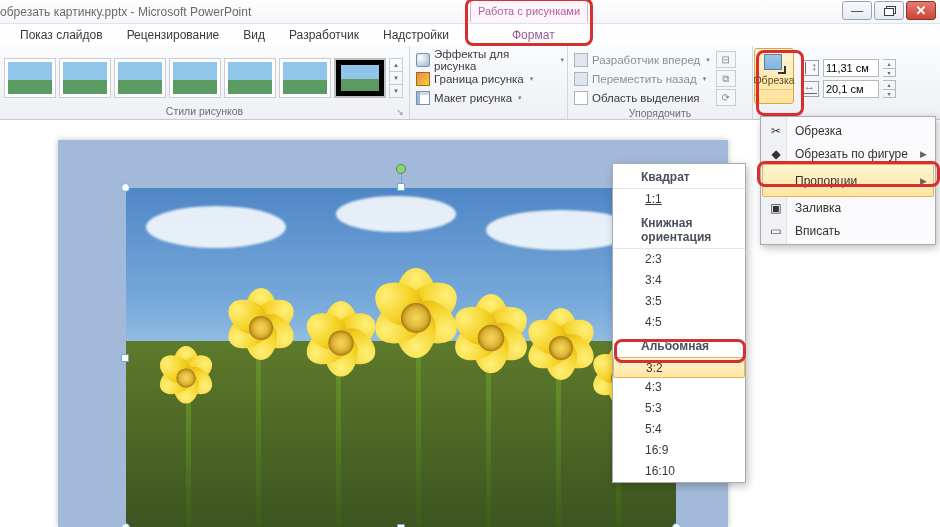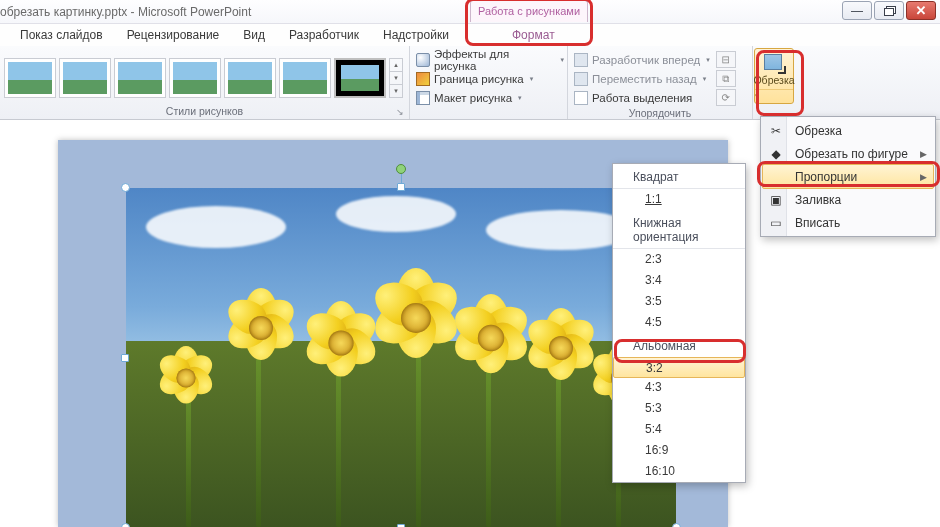--- a/index.html
+++ b/index.html
@@ -100,27 +100,27 @@
   
   .handle { position: absolute; width: 9px; height: 9px; background: #fff; border: 1px solid #6fa9d6; border-radius: 50%; }
   .handle.sq { border-radius: 1px; width: 8px; height: 8px; }
   .rot { position: absolute; width: 10px; height: 10px; background: #8fd27a; border: 1px solid #4f8e3b; border-radius: 50%; left: 50%; top: -24px; transform: translateX(-50%); }
   .rot-line { position: absolute; left: 50%; top: -14px; width: 1px; height: 14px; background: #6fa9d6; }
 
   
   .menu { position: absolute; background: #fafafc; border: 1px solid #a7abb5; box-shadow: 2px 3px 8px rgba(0,0,0,.25); font-size: 12px; z-index: 30; }
   .menu .iconcol { position: absolute; left: 0; top: 0; bottom: 0; width: 26px; background: #f0f1f5; border-right: 1px solid #e0e2e8; }
   .menu .mi { position: relative; height: 23px; display: flex; align-items: center; padding-left: 32px; padding-right: 16px; color: #333; }
-  .menu .mi.hover { background: linear-gradient(#fff4d4,#ffe59f); border: 1px solid #e6b65a; border-radius: 2px; margin: -1px; height: 25px; }
+  .menu .mi.hover { background: linear-gradient(#fff4d4,#ffe59f); border: 1px solid #e6b65a; border-radius: 2px; margin: -1px; height: 33px; }
   .menu .mi .arrow { position: absolute; right: 6px; font-size: 9px; color: #666; }
   .menu .micon { position: absolute; left: 5px; width: 16px; height: 16px; display: flex; align-items: center; justify-content: center; }
 
   
   .ratio-menu { position: absolute; background: #fff; border: 1px solid #a7abb5; box-shadow: 2px 3px 8px rgba(0,0,0,.25); font-size: 12px; z-index: 29; width: 134px; }
-  .ratio-menu .sec-h { font-weight: normal; color: #4a4f5c; padding: 6px 10px 4px 20px; border-bottom: 1px solid #e3e5ea; }
+  .ratio-menu .sec-h { font-weight: bold; color: #4a4f5c; padding: 6px 10px 4px 28px; border-bottom: 1px solid #e3e5ea; }
   .ratio-menu .ri { padding: 3px 10px 3px 32px; color: #3a3a3a; height: 21px; line-height: 15px; }
   .ratio-menu .ri u { text-decoration: underline; }
   .ratio-menu .ri.hover { background: linear-gradient(#fff4d4,#ffe59f); border: 1px solid #e6b65a; border-radius: 2px; margin: -1px 0; }
 
 </style>
 </head>
 <body>
 
 <div class="titlebar">
   <span class="doc"><span>обрезать картинку.pptx</span> - <span>Microsoft PowerPoint</span></span>
@@ -223,41 +223,61 @@
         <div class="row">
             <span class="ico" style="background:#dfe6ef;border:1px solid #aab5c3"></span>
             <span>Переместить назад</span>
             <span class="dropcaret">▾</span>
             <span class="extra">
               <span class="mini">⧉</span>
             </span>
           </div>
         <div class="row" style="color:#3a3a3a">
             <span class="ico" style="background:#fff;border:1px solid #aab5c3"></span>
-            <span>Работа выделения</span>
+            <span>Область выделения</span>
             <span class="extra">
               <span class="mini">⟳</span>
             </span>
           </div>
       </div>
     </div>
     <div class="group-footer">
         <span class="group-label">Упорядочить</span>
       </div>
   </div>
 
   <div class="group crop-group" style="border-right:none">
     <div class="crop-btn">
       <span class="cicon"></span>
       <span>Обрезка</span>
       <div class="drop">▾</div>
     </div>
   </div>
 
   <div class="group" style="width:130px;border-right:none">
+    <div class="body size-group">
+      <div>
+        <div class="size-row">
+          <span class="sicon h"></span>
+          <input value="11,31 см" style="">
+          <div class="spin">
+              <div>▴</div>
+              <div>▾</div>
+            </div>
+        </div>
+        <div class="size-row">
+          <span class="sicon w"></span>
+          <input value="20,1 см" style="">
+          <div class="spin">
+              <div>▴</div>
+              <div>▾</div>
+            </div>
+        </div>
+      </div>
+    </div>
     <div class="group-footer"></div>
   </div>
 
 </div>
 
 <div class="canvas-area">
   <div class="slide">
     <div class="pic-sel">
       <div class="img">
         <div class="sky"></div>

